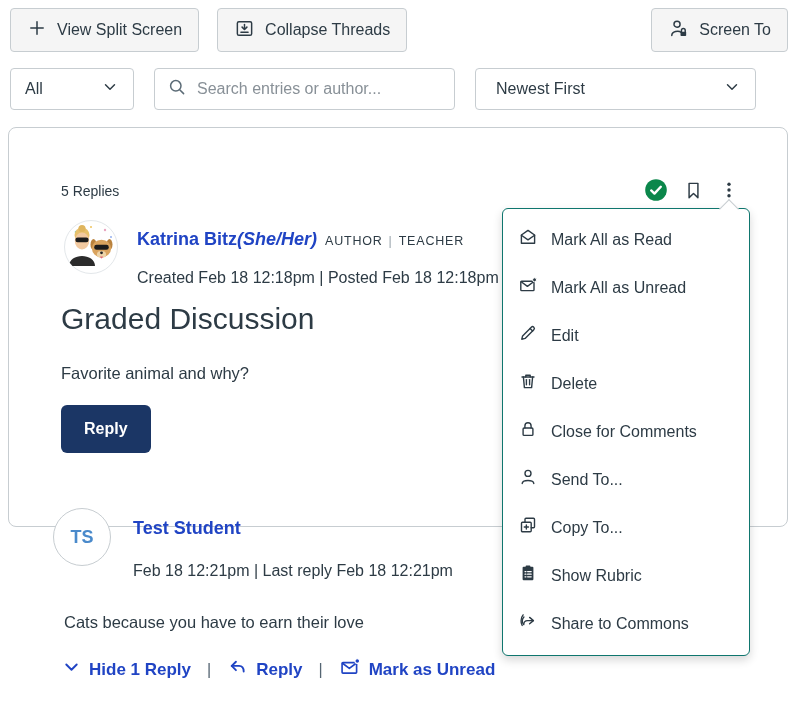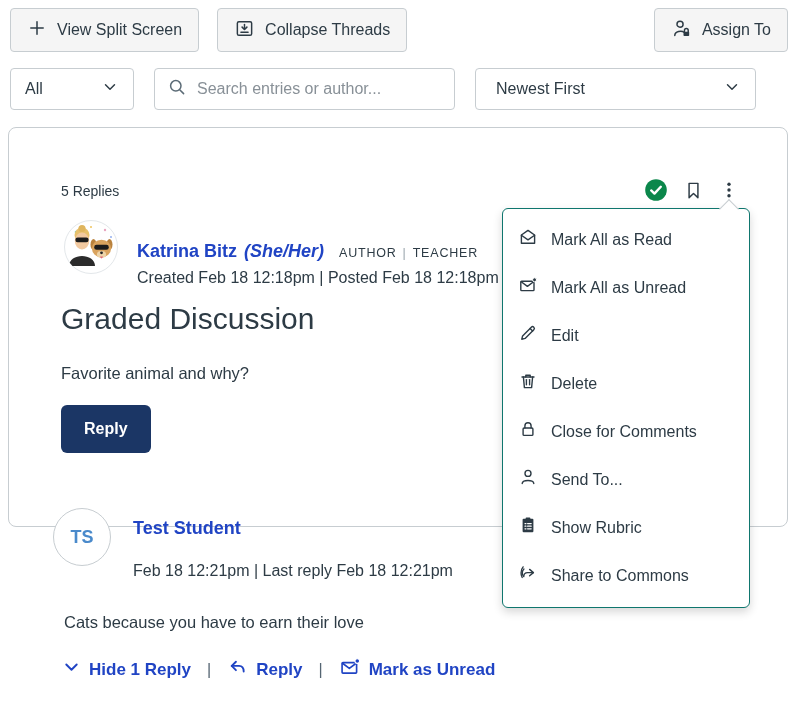--- a/index.html
+++ b/index.html
@@ -29,21 +29,21 @@
   .searchbox input::placeholder { color:#889097; }
 
   
   .card { position:absolute; top:127px; left:8px; width:780px; height:400px;
           background:#fff; border:1px solid #C7CDD1; border-radius:8px; }
   .replies-count { position:absolute; top:55px; left:52px; font-size:14px; }
   .status-icons { position:absolute; top:50px; right:48px; display:flex; align-items:center; gap:15px; }
   .status-icons .kebab { cursor:pointer; }
   .avatar { position:absolute; top:91px; left:54px; width:56px; height:56px; border-radius:50%; }
   .author-line { position:absolute; top:101px; left:128px; display:flex; align-items:baseline;
-                 gap:7px; white-space:nowrap;margin-top:12px; }
+                 gap:0; white-space:nowrap; }
   .author-name { font-size:18px; font-weight:700; color:#2044C4; cursor:pointer; }
   .pronouns { font-size:18px; font-weight:700; font-style:italic; color:#2044C4; }
   .role { font-size:12.5px; letter-spacing:0.8px; margin-left:8px; }
   .role-sep { color:#9AA5AD; margin:0 6px; }
   .topic-meta { position:absolute; top:141px; left:128px; font-size:16px; }
   .topic-title { position:absolute; top:174px; left:52px; font-size:30px; font-weight:400; }
   .topic-body { position:absolute; top:236px; left:52px; font-size:16.5px; }
   .reply-btn { position:absolute; top:277px; left:52px; height:48px; padding:0 23px;
                background:#1B3665; color:#fff; font-size:16px; font-weight:700;
                border:none; border-radius:6px; cursor:pointer;
@@ -102,21 +102,21 @@
     </div>
     <div class="tbtn right">
       <span>
         <svg width="21" height="21" viewBox="0 0 20 20" fill="none" stroke="#2D3B45" stroke-width="1.4" stroke-linecap="round" stroke-linejoin="round">
             <circle cx="8.6" cy="5.9" r="2.9"></circle>
             <path d="M3.6 16.6 C3.6 12.4 10.2 11.7 12.4 13.6"></path>
             <path d="M12.8 13.1 V11.9 A1.8 1.8 0 0 1 16.4 11.9 V13.1"></path>
             <rect x="11.9" y="13.1" width="5.4" height="4.1" rx="0.7" fill="#2D3B45" stroke="none"></rect>
           </svg>
       </span>
-      <span>Assign To</span>
+      <span>Screen To</span>
     </div>
   </div>
 
   <div class="filters">
     <div class="selectbox sel-all">
       <span>All</span>
       <span>
         <svg width="18" height="18" viewBox="0 0 20 20" fill="none" stroke="#2D3B45" stroke-width="1.6" stroke-linecap="round" stroke-linejoin="round">
             <path d="M5 7.5 L10 12.5 L15 7.5"></path>
           </svg>
@@ -303,20 +303,31 @@
     <div class="menu-item">
       <span>
         <svg width="20" height="20" viewBox="0 0 20 20" fill="none" stroke="currentColor" stroke-width="1.4" stroke-linecap="round" stroke-linejoin="round">
             <circle cx="10" cy="6.4" r="3"></circle>
             <path d="M4.2 16.6 C4.2 12.4 15.8 12.4 15.8 16.6"></path>
           </svg>
       </span>
         <span>Send To...</span>
     </div>
 
+    <div class="menu-item">
+      <span>
+        <svg width="20" height="20" viewBox="0 0 20 20" fill="none" stroke="currentColor" stroke-width="1.4" stroke-linecap="round" stroke-linejoin="round">
+            <path d="M7 7.2 V4.3 A1 1 0 0 1 8 3.3 H15.5 A1 1 0 0 1 16.5 4.3 V11.8 A1 1 0 0 1 15.5 12.8 H13.2"></path>
+            <rect x="3.5" y="7.2" width="9.7" height="9.6" rx="1"></rect>
+            <path d="M8.35 9.9 V14.1"></path>
+            <path d="M6.25 12 H10.45"></path>
+          </svg>
+      </span>
+        <span>Copy To...</span>
+    </div>
 
 
     <div class="menu-item">
       <span>
         <svg width="20" height="20" viewBox="0 0 20 20">
             <rect x="4.6" y="3.8" width="10.8" height="13.4" rx="1" fill="currentColor"></rect>
             <rect x="7.6" y="2.6" width="4.8" height="2.4" rx="0.8" fill="currentColor"></rect>
             <g stroke="#fff" stroke-width="1.2" stroke-linecap="round">
               <path d="M7 8.6 H8"></path>
               <path d="M9.6 8.6 H13.2"></path>

